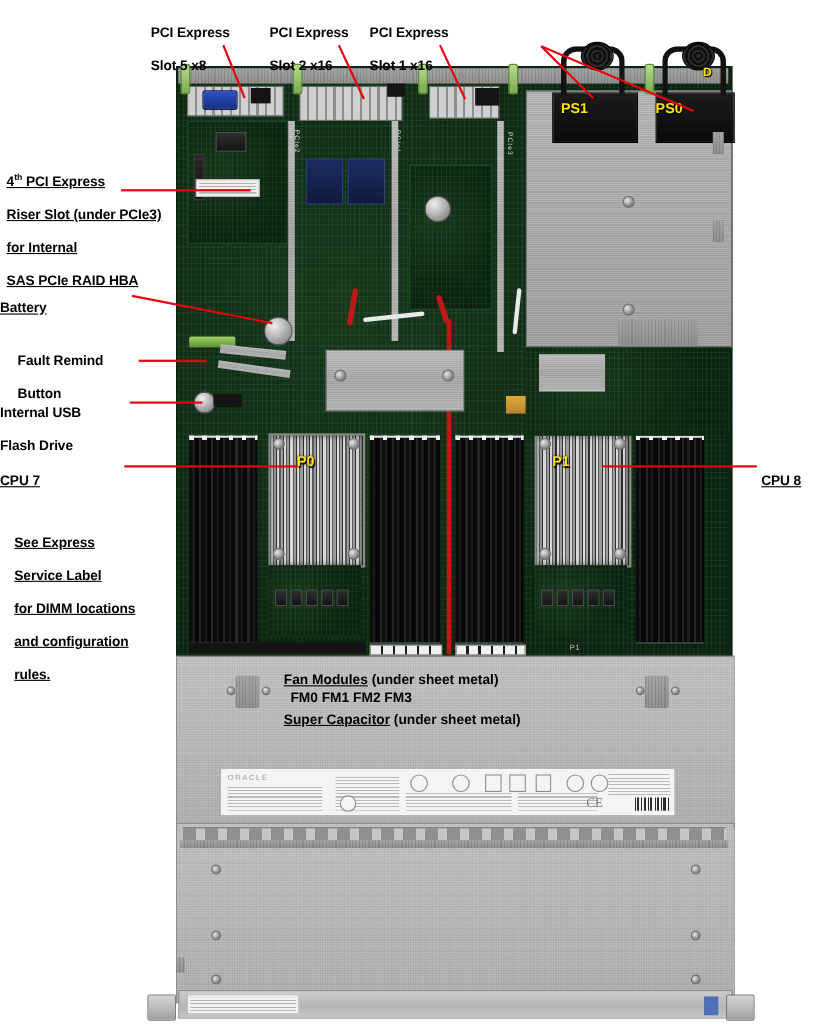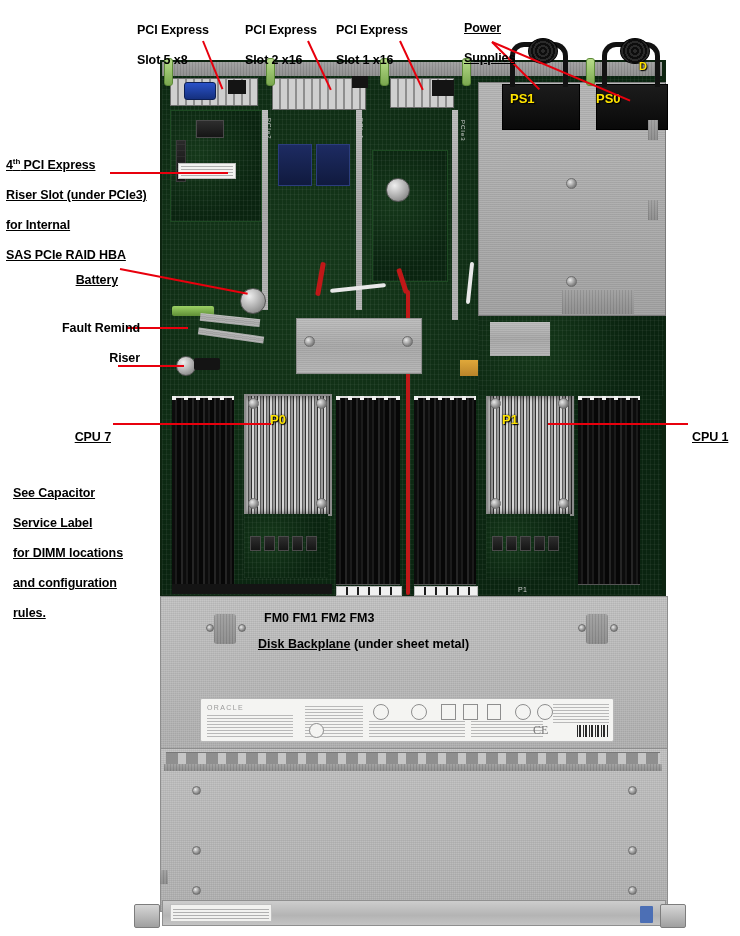--- a/index.html
+++ b/index.html
@@ -24,21 +24,21 @@
     font-family: "Liberation Sans", sans-serif;
     font-weight: bold;
     font-size: 12.5px;
     line-height: 15px;
     color: #000000;
     white-space: pre-line;
     letter-spacing: -0.1px;
   }
   .callout.u span.l { text-decoration: underline; }
   .callout .l { display: block; }
-  .callout.right { text-align: right; }
+  .callout.right { }
 
   
   .leader {
     position: absolute;
     background: #e8000d;
     transform-origin: 0 50%;
     height: 2px;
     pointer-events: none;
   }
 
@@ -520,58 +520,61 @@
   <div class="callout" style="left:245px;top:8px;">
     <span class="l">PCI Express</span>
     <span class="l">Slot 2  x16</span>
   </div>
 
   <div class="callout" style="left:336px;top:8px;">
     <span class="l">PCI Express</span>
     <span class="l">Slot 1  x16</span>
   </div>
 
-  <div class="callout u" style="left:464px;top:6px;">
-    <span class="l">Power</span>
-    <span class="l">Supplies</span>
-  </div>
 
   <div class="callout u" style="left:6px;top:139px;width:165px;">
     <span class="l"><span>4</span><sup style="font-size:8px;">th</sup><span> PCI Express</span></span>
     <span class="l">Riser Slot (under PCIe3)</span>
     <span class="l">for Internal</span>
     <span class="l">SAS PCIe RAID HBA</span>
   </div>
 
   <div class="callout u right" style="left:0px;top:258px;width:118px;">
     <span class="l">Battery</span>
   </div>
 
   <div class="callout right" style="left:16px;top:306px;width:124px;">
     <span class="l">Fault Remind</span>
-    <span class="l">Riser</span>
-  </div>
-
+    <span class="l">Button</span>
+  </div>
+
+  <div class="callout right" style="left:0px;top:353px;width:116px;">
+    <span class="l">Internal USB</span>
+    <span class="l">Flash Drive</span>
+  </div>
 
   <div class="callout u right" style="left:0px;top:415px;width:111px;">
     <span class="l">CPU 7</span>
   </div>
 
   <div class="callout u" style="left:692px;top:415px;">
-    <span class="l">CPU 1</span>
+    <span class="l">CPU 8</span>
   </div>
 
   <div class="callout u" style="left:13px;top:471px;width:150px;">
-    <span class="l">See Capacitor</span>
+    <span class="l">See Express</span>
     <span class="l">Service Label</span>
     <span class="l">for DIMM locations</span>
     <span class="l">and configuration</span>
     <span class="l">rules.</span>
   </div>
 
   <div style="position:absolute;left:258px;top:610px;font-family:'Liberation Sans',sans-serif;font-weight:bold;font-size:12.5px;color:#000;line-height:16px;">
+    <div>
+      <span style="text-decoration:underline;">Fan Modules</span><span> (under sheet metal)</span>
+    </div>
     <div style="padding-left:6px;">FM0    FM1  FM2  FM3</div>
-    <div style="margin-top:10px;">
-      <span style="text-decoration:underline;">Disk Backplane</span><span> (under sheet metal)</span>
+    <div style="margin-top:4px;">
+      <span style="text-decoration:underline;">Super Capacitor</span><span> (under sheet metal)</span>
     </div>
   </div>
 
 </div>
 
 </body></html>

